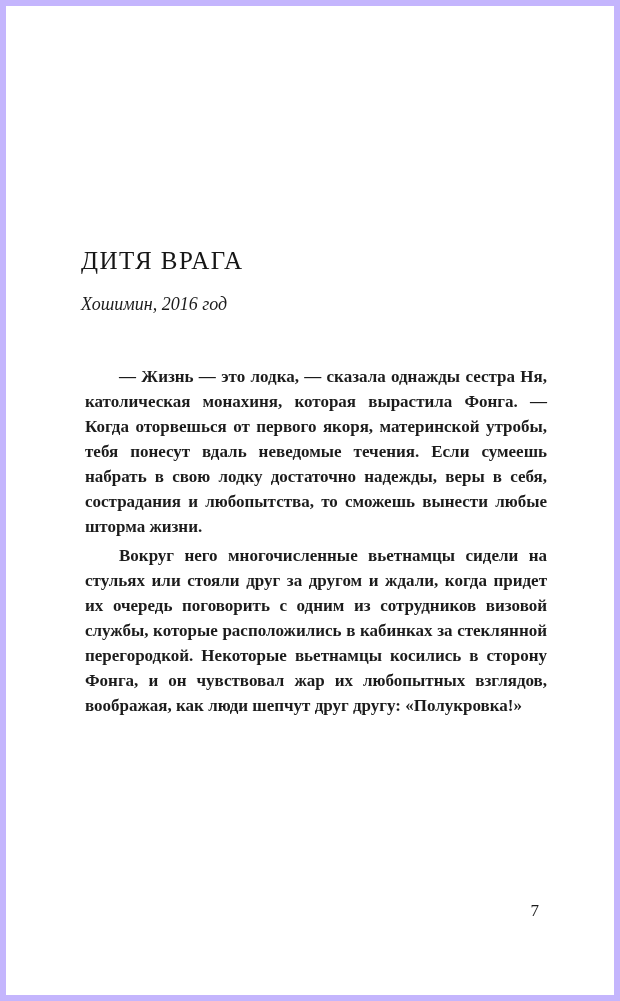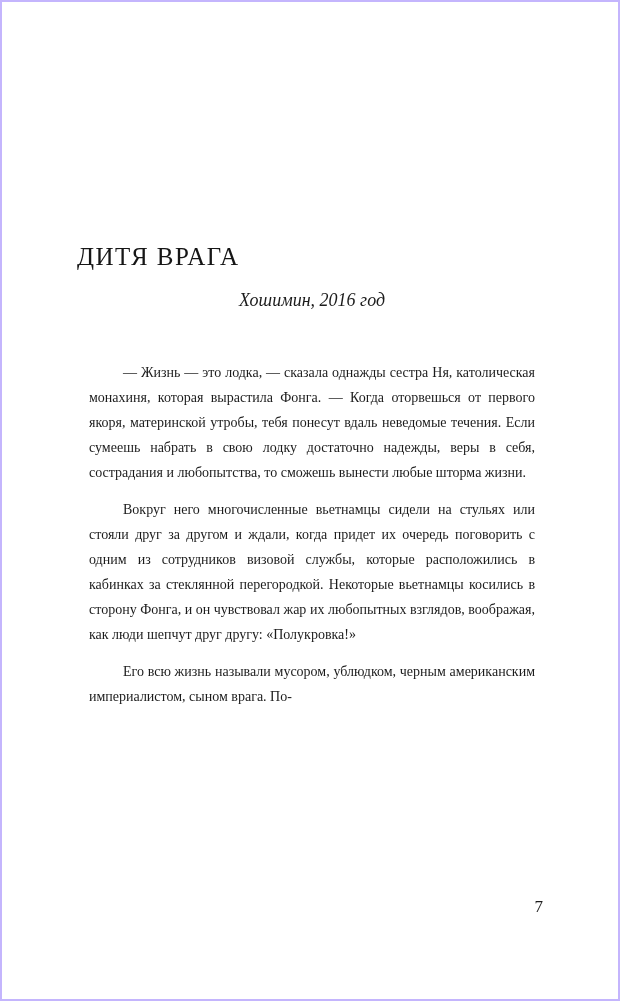--- a/index.html
+++ b/index.html
@@ -6,21 +6,21 @@
     margin: 0;
     padding: 0;
     background: #ffffff;
   }
   .book-page {
     position: relative;
     width: 620px;
     height: 1001px;
     background: #ffffff;
     box-sizing: border-box;
-    border: 2px solid #c4b5fd;
+    border: 6px solid #c4b5fd;
     font-family: "Liberation Serif", serif;
     color: #1c1c1c;
     overflow: hidden;
   }
   .content {
     position: absolute;
     left: 75px;
     top: 240px;
     width: 470px;
   }
@@ -31,48 +31,47 @@
     font-weight: normal;
     letter-spacing: 1.5px;
     color: #161616;
   }
   .chapter-subtitle {
     margin-top: 16px;
     font-style: italic;
     font-size: 18px;
     line-height: 24px;
     color: #1c1c1c;
-    text-align: center;
   }
   .body-text {
     margin-top: 48px;
   }
   .body-text p {
-    margin: 12px;
-    font-size: 14px;
+    margin: 4px;
+    font-size: 17px;
     line-height: 25px;
     text-align: justify;
     text-indent: 34px;
     color: #1c1c1c;
+    font-weight: bold;
   }
   .page-number {
     position: absolute;
     top: 895px;
     right: 75px;
     font-size: 17px;
     color: #1c1c1c;
   }
 </style>
 </head>
 <body>
 
 <div class="book-page">
   <div class="content">
     <h1 class="chapter-title">ДИТЯ ВРАГА</h1>
     <div class="chapter-subtitle">Хошимин, 2016 год</div>
     <div class="body-text">
         <p>— Жизнь — это лодка, — сказала однажды сестра Ня, католическая монахиня, которая вырастила Фонга. — Когда оторвешься от первого якоря, материнской утробы, тебя понесут вдаль неведомые течения. Если сумеешь набрать в свою лодку достаточно надежды, веры в себя, сострадания и любопытства, то сможешь вынести любые шторма жизни.</p>
         <p>Вокруг него многочисленные вьетнамцы сидели на стульях или стояли друг за другом и ждали, когда придет их очередь поговорить с одним из сотрудников визовой службы, которые расположились в кабинках за стеклянной перегородкой. Некоторые вьетнамцы косились в сторону Фонга, и он чувствовал жар их любопытных взглядов, воображая, как люди шепчут друг другу: «Полукровка!»</p>
-        <p>Его всю жизнь называли мусором, ублюдком, черным американским империалистом, сыном врага. По-</p>
       </div>
   </div>
   <div class="page-number">7</div>
 </div>
 
 </body></html>

